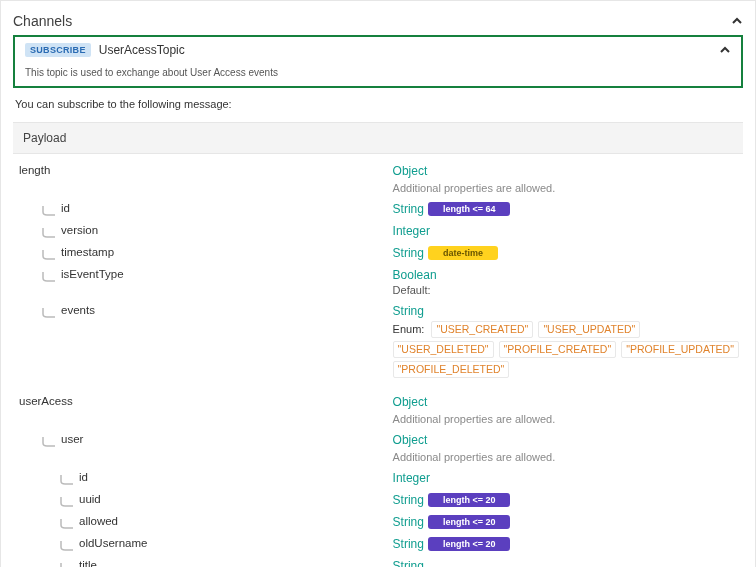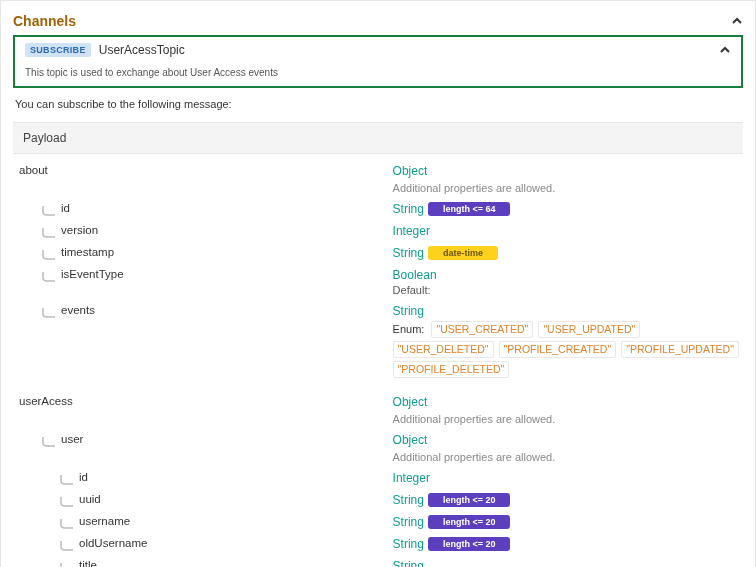--- a/index.html
+++ b/index.html
@@ -9,21 +9,21 @@
     font-size: 12px;
     color: #333;
     background: #fff;
     width: 756px;
   }
   .container { padding: 8px 12px; border: 1px solid #e6e6e6; }
   .section-header {
     display: flex; justify-content: space-between; align-items: center;
     padding: 4px 0 6px 0;
   }
-  .section-title { font-size: 14px; font-weight: 700; color: #a16207; }
+  .section-title { font-size: 14px; font-weight: 400; color: #404040; }
   .chev { width: 12px; height: 12px; display: inline-block; }
   .chev svg { width: 100%; height: 100%; stroke: #333; stroke-width: 2; fill: none; }
   .topic-box { border: 2px solid #15803d; }
   .topic-header {
     display: flex; align-items: center; justify-content: space-between;
     padding: 6px 10px;
   }
   .topic-left { display: flex; align-items: center; gap: 8px; }
   .badge-subscribe {
     background: #cfe3f5; color: #2a6bb3; font-size: 9px; font-weight: 700;
@@ -101,21 +101,21 @@
   </div>
 
   <div class="subscribe-note">You can subscribe to the following message:</div>
 
   <div class="payload-header">Payload</div>
 
   <div class="schema">
 
     <div class="row">
       <div class="left indent-0">
-        <span class="field-name">about</span>
+        <span class="field-name">length</span>
       </div>
       <div class="right">
         <div class="type-line">
             <span class="type t-object">Object</span>
           </div>
         <div class="muted">Additional properties are allowed.</div>
       </div>
     </div>
 
     <div class="row">
@@ -254,21 +254,21 @@
           <span class="pill pill-purple">length &lt;= 20</span>
         </div>
       </div>
     </div>
 
     <div class="row">
       <div class="left indent-2">
         <span class="tree-mark"><svg viewBox="0 0 16 10">
               <path d="M2 0 L2 6 Q2 9 6 9 L14 9"></path>
             </svg></span>
-        <span class="field-name">username</span>
+        <span class="field-name">allowed</span>
       </div>
       <div class="right">
         <div class="type-line">
           <span class="type t-string">String</span>
           <span class="pill pill-purple">length &lt;= 20</span>
         </div>
       </div>
     </div>
 
     <div class="row">

